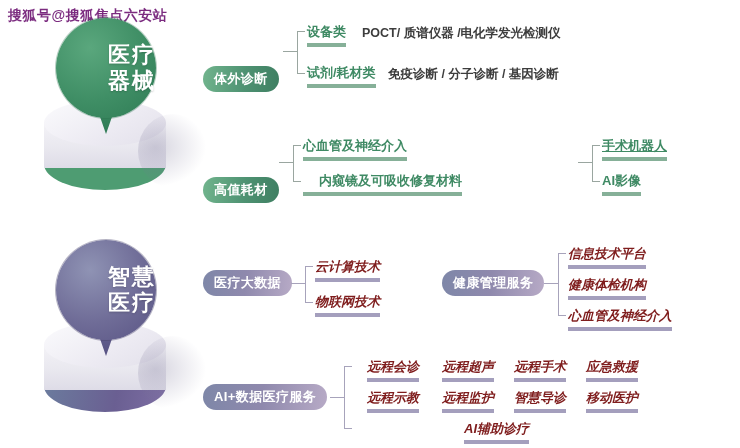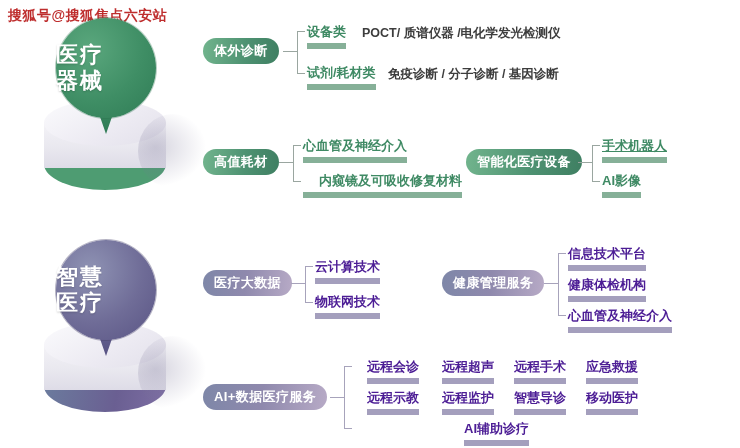--- a/index.html
+++ b/index.html
@@ -6,21 +6,21 @@
   body{
     width:740px;height:448px;position:relative;overflow:hidden;
     background:#ffffff;
     font-family:"Liberation Sans","DejaVu Sans",sans-serif;
   }
   .canvas{position:absolute;left:0;top:0;width:740px;height:448px;}
 
   
   .watermark{
     position:absolute;left:8px;top:7px;
-    font-size:14px;font-weight:bold;color:#b91c1c;
+    font-size:14px;font-weight:bold;color:#701a75;
     letter-spacing:0.5px;opacity:.92;white-space:nowrap;
   }
 
   
   .node{position:absolute;width:180px;height:200px;}
   .node .ring{
     position:absolute;left:26px;top:120px;width:122px;height:52px;border-radius:50%;
   }
   .node.green .ring{background:#4e9c72;}
   .node.purple .ring{
@@ -50,49 +50,49 @@
     box-shadow:0 0 0 1px rgba(70,65,105,.4);
   }
   .node .pin-tail{
     position:absolute;left:72px;top:70px;width:32px;height:46px;
     clip-path:polygon(0% 0%,100% 0%,50% 100%);
   }
   .node.green .pin-tail{background:linear-gradient(180deg,#3e8d64 0%,#2f7b55 100%);}
   .node.purple .pin-tail{background:linear-gradient(180deg,#6d6a95 0%,#575283 100%);}
   .node .pin-label{
     position:absolute;left:38px;top:0;width:100px;height:100px;
-    display:flex;flex-direction:column;align-items:flex-start;justify-content:center;
+    display:flex;flex-direction:column;align-items:flex-end;justify-content:center;
     color:#ffffff;font-size:22px;font-weight:bold;line-height:1.18;letter-spacing:2px;
     text-shadow:0 1px 2px rgba(0,0,0,.18);
   }
 
   
   .pill{
     position:absolute;display:flex;align-items:center;justify-content:center;
     height:26px;padding:0 11px;border-radius:13px;
     color:#fff;font-size:13px;font-weight:bold;white-space:nowrap;letter-spacing:.4px;
   }
-  .pill.green{background:linear-gradient(95deg,#71b48d 0%,#4e9272 55%,#3f7f62 100%);}
+  .pill.green{background:linear-gradient(95deg,#71b48d 0%,#4e9272 55%,#3f7f62 100%);margin-top:28px;}
   .pill.purple{background:linear-gradient(95deg,#7e87a8 0%,#8f89ad 48%,#b7aac6 100%);}
 
   
   .hline{position:absolute;height:1px;background:#9aa6a0;}
   .hline.p{background:#a7a3bb;}
   .vline{position:absolute;width:1px;background:#9aa6a0;}
   .vline.p{background:#a7a3bb;}
   .stub{position:absolute;height:1px;background:#9aa6a0;}
   .stub.p{background:#a7a3bb;}
 
   
   .leaf{
     position:absolute;font-size:13px;font-weight:bold;white-space:nowrap;
-    border-bottom:6px solid #a3a3a3;padding-bottom:2px;
+    border-bottom:4px solid #a3a3a3;padding-bottom:2px;
   }
   .leaf.g{color:#3f8a64;border-bottom-color:#86b098;}
-  .leaf.p{color:#4c1d95;border-bottom-color:#a49fbd;}
+  .leaf.p{color:#7f1d1d;border-bottom-color:#a49fbd;font-style:italic;}
   .plain{
     position:absolute;font-size:12.5px;font-weight:bold;color:#3d3d3d;white-space:nowrap;
   }
 </style>
 </head>
 <body>
 
 <div class="canvas">
 
   <div class="watermark">搜狐号@搜狐焦点六安站</div>
@@ -136,21 +136,20 @@
 
   <div class="pill green" style="left:203px;top:149px;">高值耗材</div>
   <div class="stub" style="left:279px;top:162px;width:14px;"></div>
   <div class="vline" style="left:293px;top:145px;height:36px;"></div>
   <div class="hline" style="left:293px;top:145px;width:8px;"></div>
   <div class="hline" style="left:293px;top:181px;width:8px;"></div>
 
   <div class="leaf g" style="left:303px;top:137px;">心血管及神经介入</div>
   <div class="leaf g" style="left:303px;top:172px;padding-left:16px;">内窥镜及可吸收修复材料</div>
 
-  <div class="pill green" style="left:466px;top:149px;">智能化医疗设备</div>
   <div class="stub" style="left:578px;top:162px;width:14px;"></div>
   <div class="vline" style="left:592px;top:145px;height:36px;"></div>
   <div class="hline" style="left:592px;top:145px;width:8px;"></div>
   <div class="hline" style="left:592px;top:181px;width:8px;"></div>
 
   <div class="leaf g" style="left:602px;top:137px;text-decoration:underline;">手术机器人</div>
   <div class="leaf g" style="left:602px;top:172px;">AI影像</div>
 
   <div class="pill purple" style="left:203px;top:270px;">医疗大数据</div>
   <div class="stub p" style="left:291px;top:283px;width:14px;"></div>

